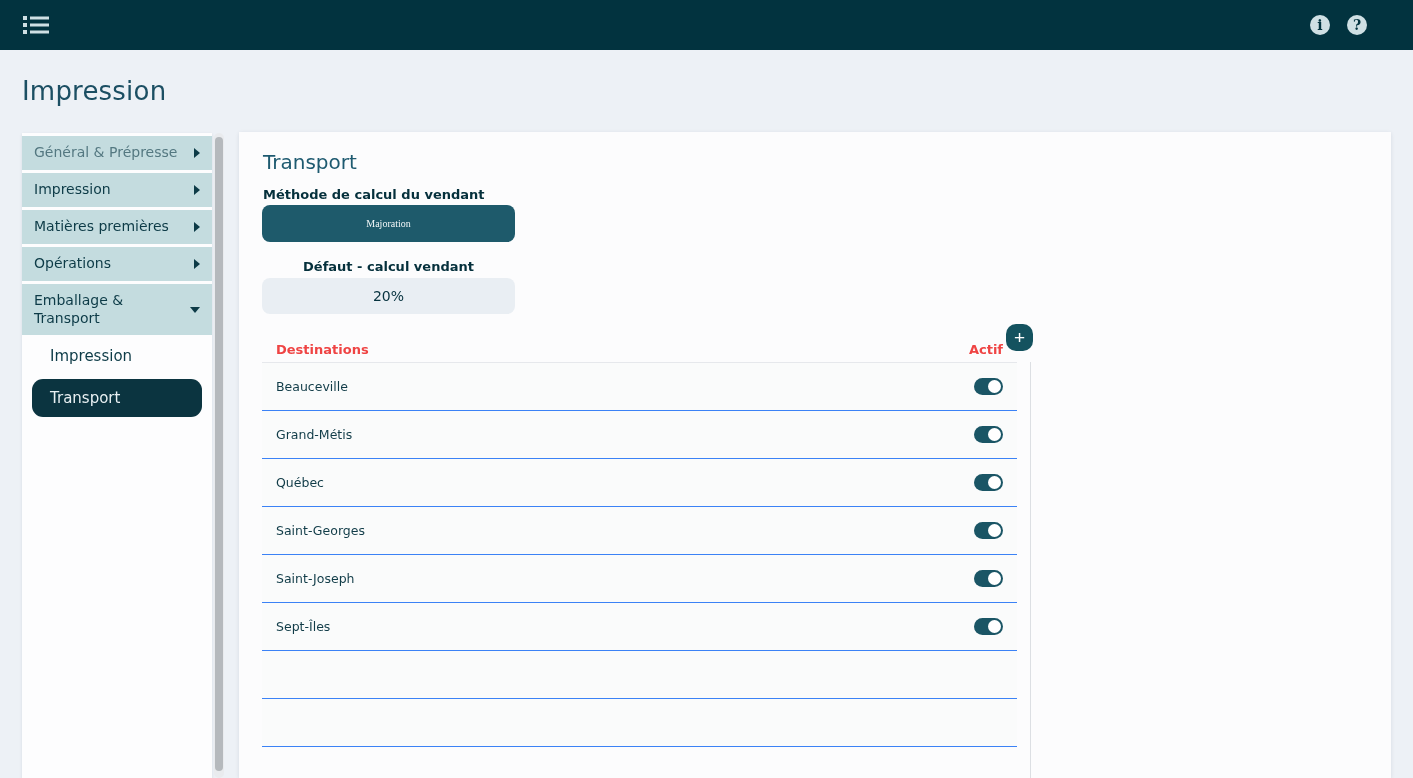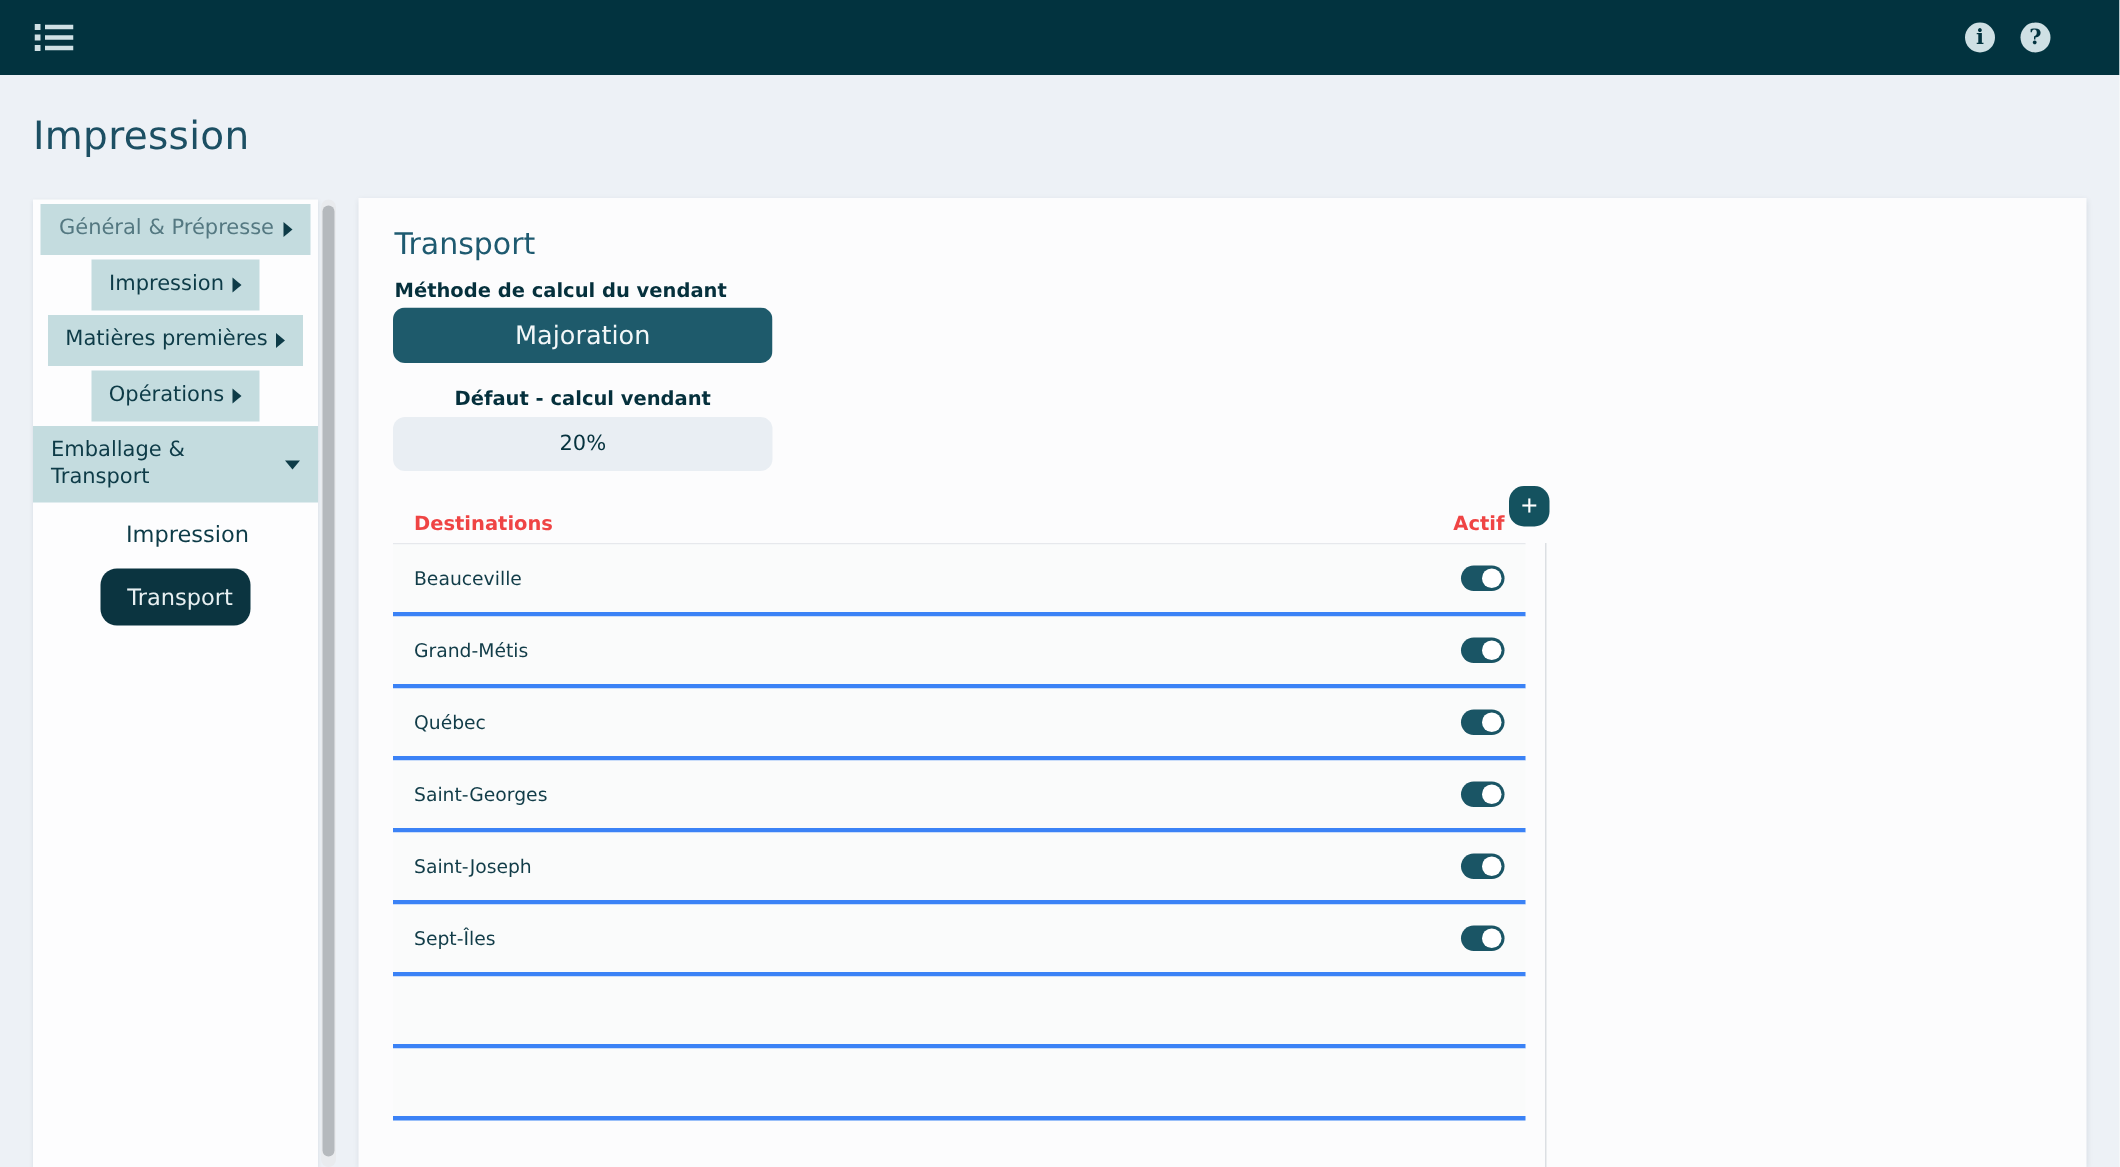--- a/index.html
+++ b/index.html
@@ -32,21 +32,21 @@
   .page-title {
     position:absolute; left:22px; top:76px;
     font-size:26px; font-weight:500; color:#1c4f63; letter-spacing:0.2px;
   }
 
   
   .sidebar {
     position:absolute; left:22px; top:133px; width:190px; height:645px;
     background:#fdfdfe;
     box-shadow:0 1px 3px rgba(20,40,60,0.10);
-    display:flex; flex-direction:column; gap:3px; padding-top:3px;align-items:center;
+    display:flex; flex-direction:column; gap:3px; padding-top:3px;
   }
   .side-item {
     background:#c4dcdf; color:#0d3b47;
     padding:8px 12px; font-size:14px; line-height:1.25;
     display:flex; align-items:center; justify-content:space-between;
     cursor:pointer; min-height:34px;
   }
   .side-item.muted .side-label { color:#547881; }
   .side-label { flex:1; padding-right:6px; }
   .arrow-right {
@@ -91,21 +91,21 @@
   .field-label {
     position:absolute; left:24px; top:55px;
     font-size:13px; font-weight:bold; color:#05303c;
   }
   .segmented {
     position:absolute; left:23px; top:73px; width:253px; height:37px;
     display:flex; border-radius:8px; overflow:hidden;
   }
   .segment {
     flex:1; display:flex; align-items:center; justify-content:center;
-    font-size:17px; cursor:pointer; color:#12414e; background:#e9eef3;
+    font-size:10px; cursor:pointer; color:#12414e; background:#e9eef3;font-family:Liberation Serif, serif;
   }
   .segment.selected { background:#1e5a6b; color:#f2f7f8; font-weight:500; }
   .center-label {
     position:absolute; left:23px; top:127px; width:253px;
     text-align:center; font-size:13px; font-weight:bold; color:#05303c;
   }
   .value-input {
     position:absolute; left:23px; top:146px; width:253px; height:36px;
     background:#e9eef3; border:none; border-radius:8px;
     text-align:center; font-size:14px; color:#06323e;
@@ -124,21 +124,21 @@
   }
   .t-header {
     height:26px; display:flex; align-items:center; justify-content:space-between;
     padding:0 14px;
     font-size:13px; font-weight:bold; color:#ef4444;
   }
   .t-rows { border-top:1px solid #e6e8ec; }
   .t-row {
     height:48px; background:#fafbfb;
     display:flex; align-items:center; justify-content:space-between;
-    padding:0 14px; border-bottom:3px solid #3b82f6;
+    padding:0 14px; border-bottom:1px solid #3b82f6;
   }
   .t-row .dest-name { font-size:12.5px; color:#113c48; }
   .toggle {
     width:29px; height:17px; border-radius:9px; background:#1a5565;
     position:relative; cursor:pointer; flex:0 0 auto;
   }
   .toggle .knob {
     position:absolute; top:2px; right:2px; width:13px; height:13px;
     border-radius:50%; background:#ffffff;
   }

